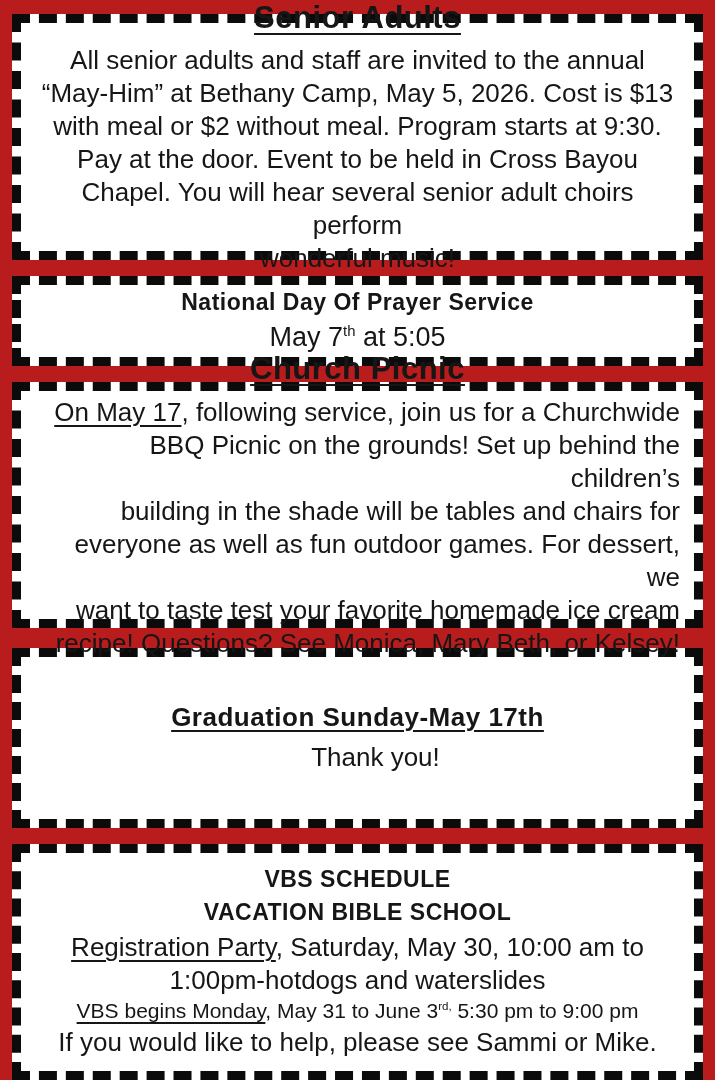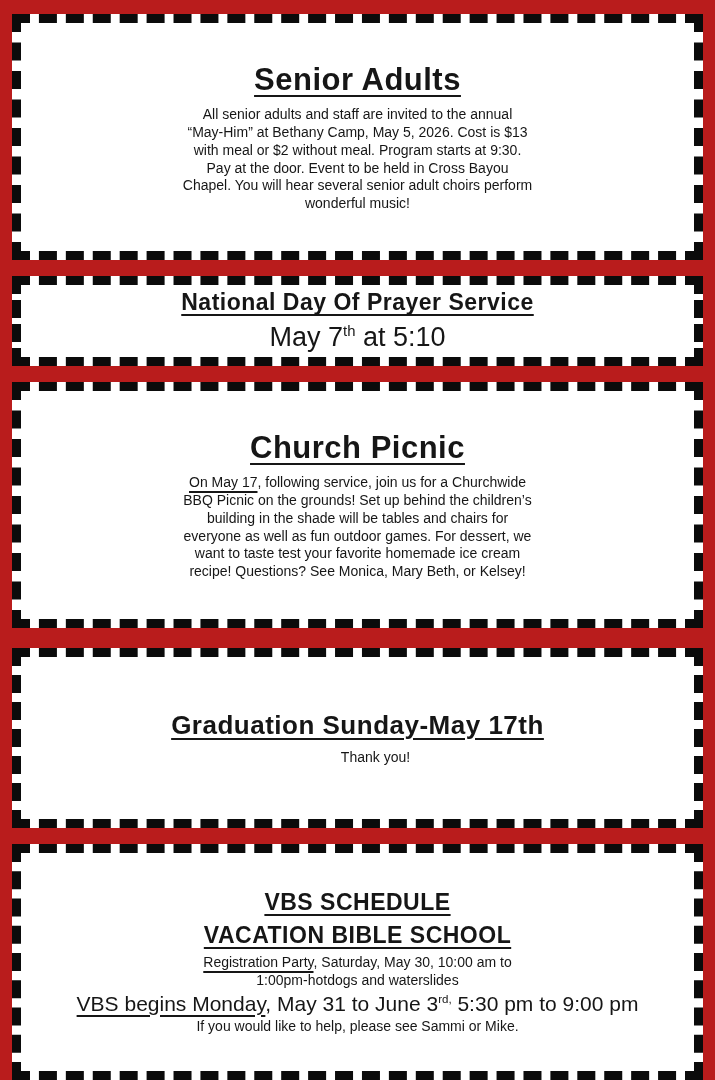--- a/index.html
+++ b/index.html
@@ -22,21 +22,21 @@
     background: #ffffff;
     display: flex;
     flex-direction: column;
     justify-content: center;
     align-items: center;
     text-align: center;
     padding: 4px 14px;
   }
   .box-1 { height: 246px; margin-bottom: 16px; }
   .box-2 { height: 90px;  margin-bottom: 16px; }
-  .box-3 { height: 246px; margin-bottom: 20px; }
+  .box-3 { height: 246px; margin-bottom: 20px; text-align: right; }
   .box-4 { height: 180px; margin-bottom: 16px; }
   .box-5 { height: 236px; }
   .title-lg {
     font-size: 31px;
     font-weight: 700;
     letter-spacing: 0.5px;
     text-decoration: underline;
     text-decoration-thickness: 2px;
     text-underline-offset: 5px;
     margin-bottom: 8px;
@@ -49,29 +49,28 @@
     text-decoration: underline;
     text-decoration-thickness: 2px;
     text-underline-offset: 4px;
     margin-bottom: 6px;
     line-height: 1.2;
   }
   .title-sm {
     font-size: 23px;
     font-weight: 700;
     letter-spacing: 0.5px;
-    text-decoration: underline;
     text-decoration-thickness: 2px;
     text-underline-offset: 4px;
     margin-bottom: 4px;
     line-height: 1.25;
     text-align: right;
   }
   .body-text {
-    font-size: 14px;
+    font-size: 26px;
     line-height: 1.27;
     white-space: pre-line;
   }
   .body-text .u {
     text-decoration: underline;
     text-decoration-thickness: 2px;
     text-underline-offset: 4px;
   }
   .date-line {
     font-size: 27px;
@@ -96,21 +95,21 @@
     <p class="body-text">All senior adults and staff are invited to the annual
 “May-Him” at Bethany Camp, May 5, 2026. Cost is $13
 with meal or $2 without meal.  Program starts at 9:30.
 Pay at the door.  Event to be held in Cross Bayou
 Chapel.  You will hear several senior adult choirs perform
 wonderful music!</p>
   </section>
 
   <section class="box box-2">
     <h2 class="title-sm">National Day Of Prayer Service</h2>
-    <p class="date-line"><span>May 7</span><sup>th</sup><span> at 5:10</span></p>
+    <p class="date-line"><span>May 7</span><sup>th</sup><span> at 5:05</span></p>
   </section>
 
   <section class="box box-3">
     <h1 class="title-lg">Church Picnic</h1>
     <p class="body-text"><span class="u">On May 17</span><span>, following service, join us for a Churchwide
 BBQ Picnic on the grounds!  Set up behind the children’s
 building in the shade will be tables and chairs for
 everyone as well as fun outdoor games.  For dessert, we
 want to taste test your favorite homemade ice cream
 recipe!  Questions? See Monica, Mary Beth, or Kelsey!</span></p>

